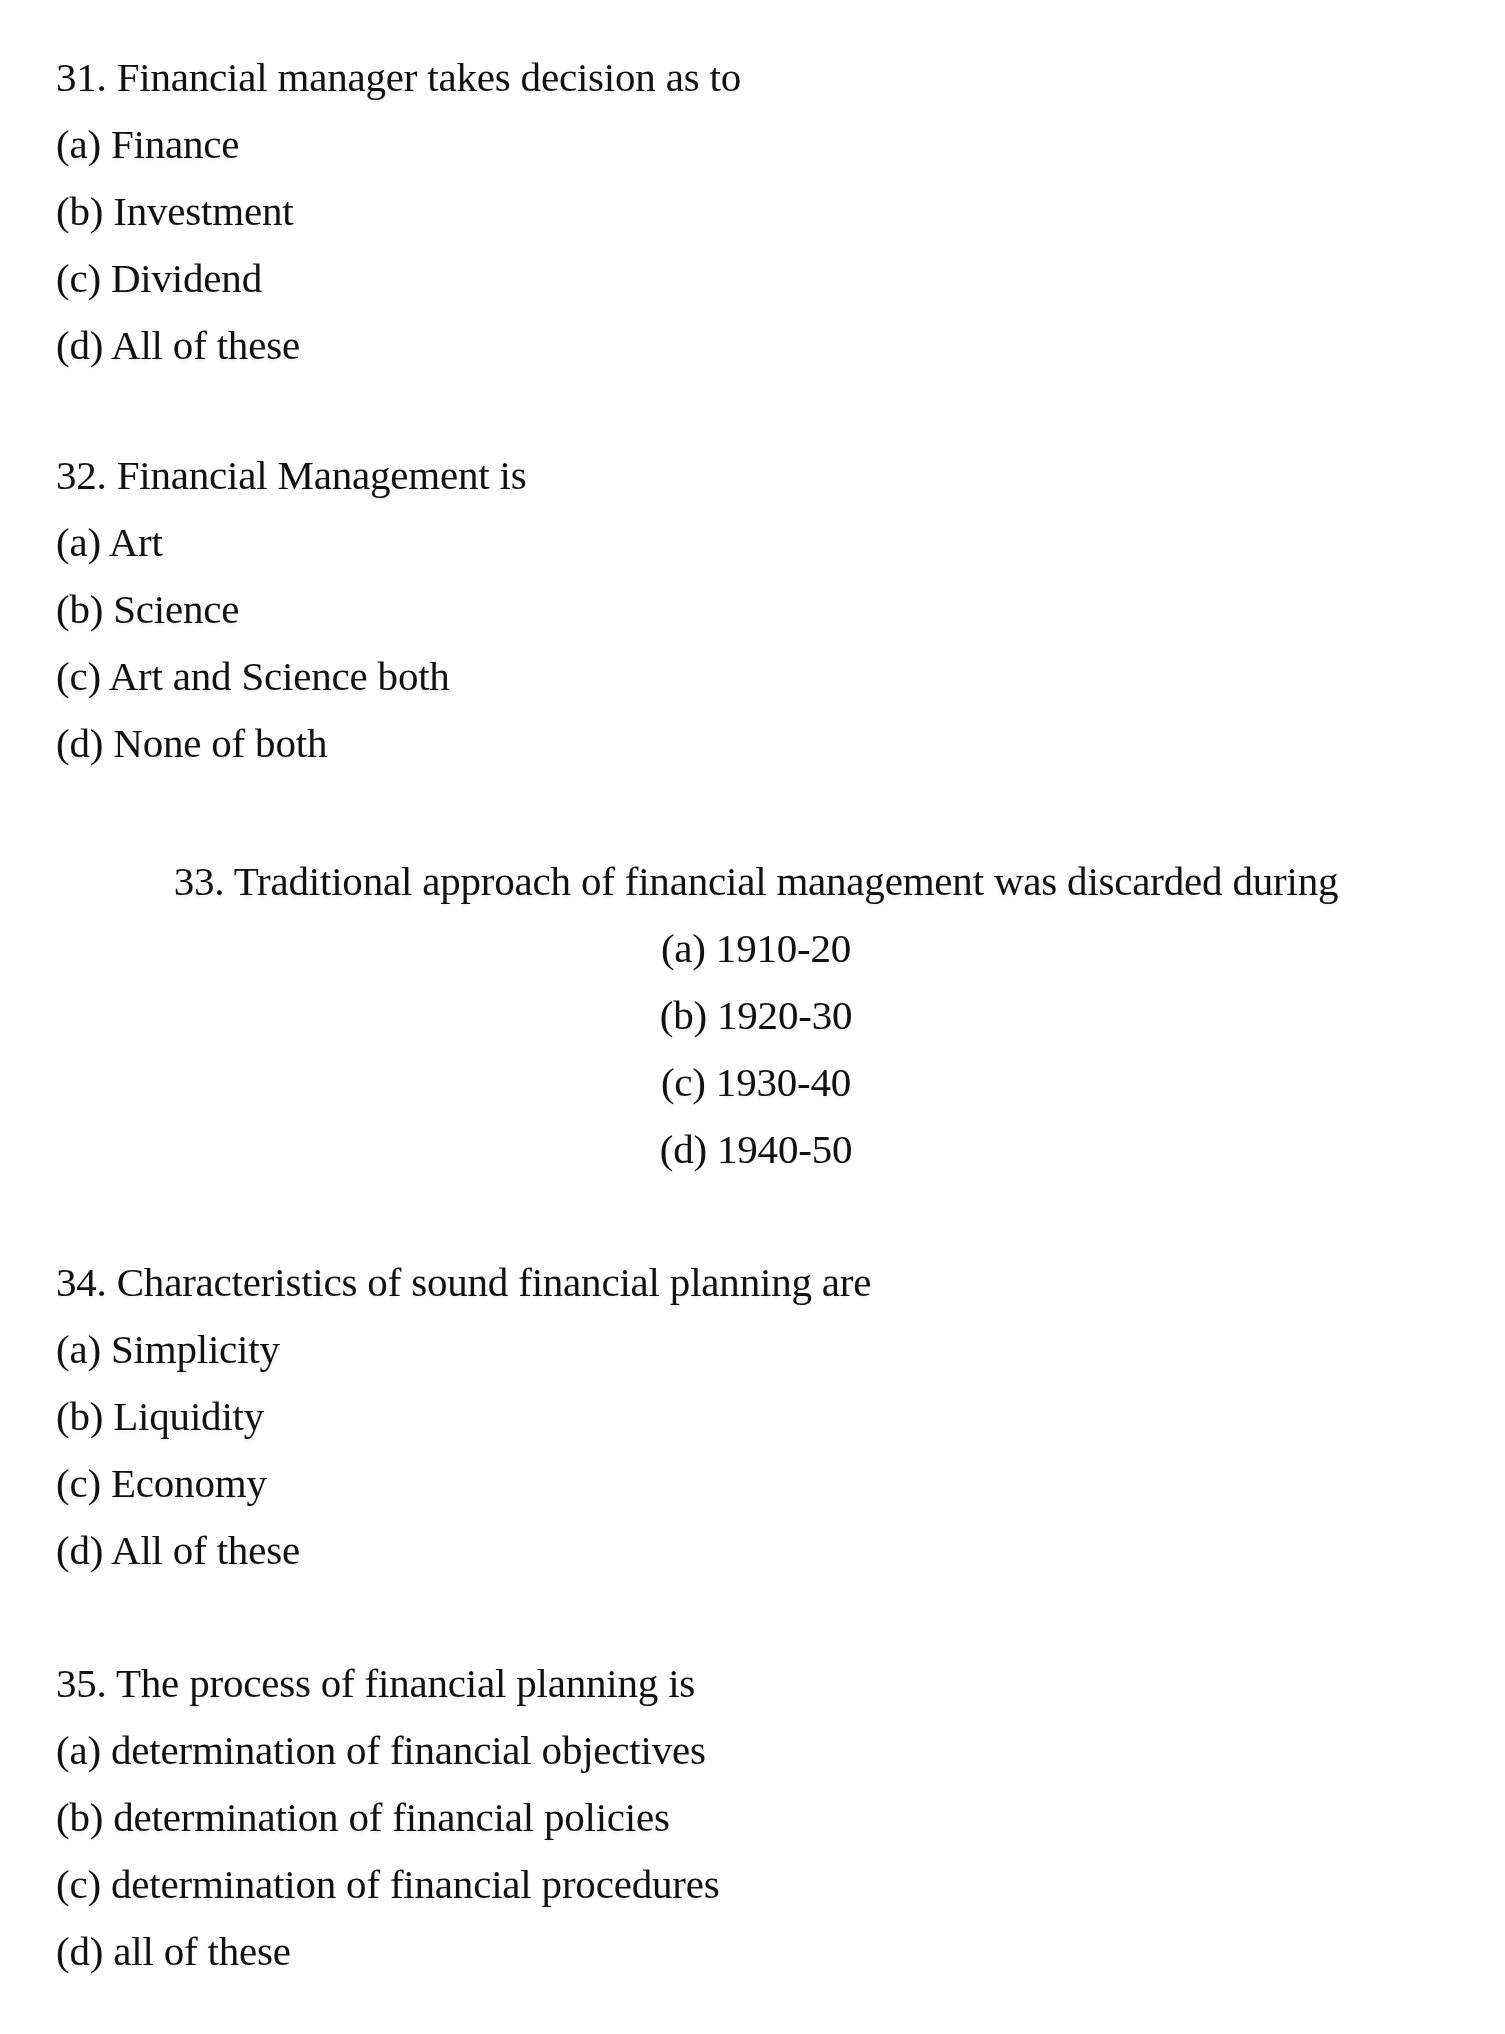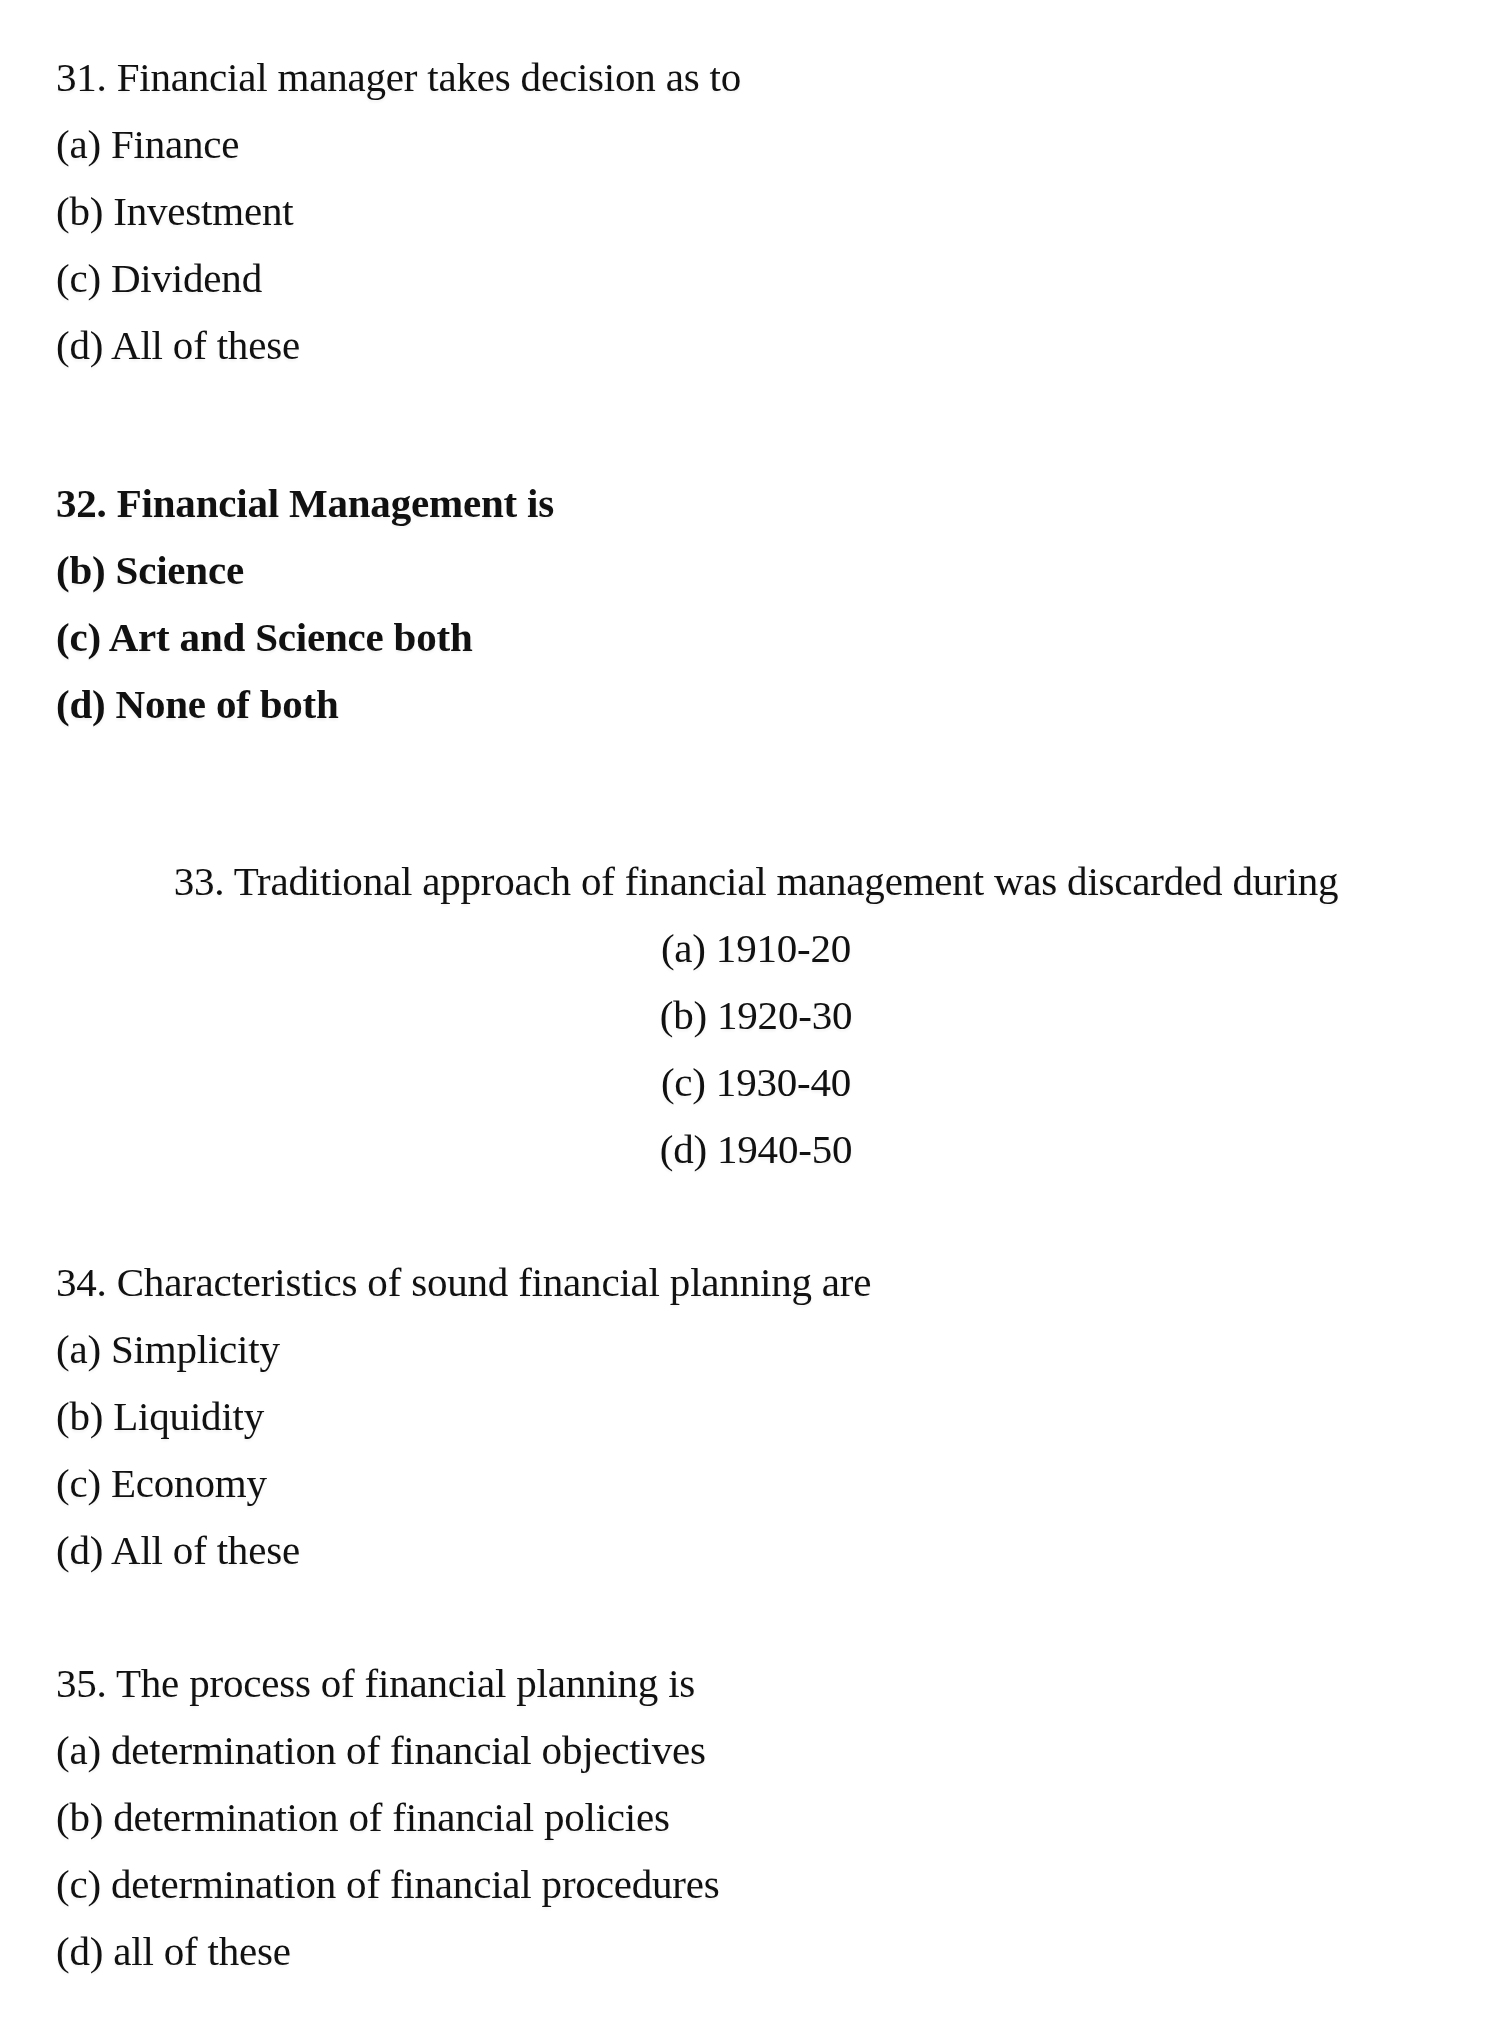--- a/index.html
+++ b/index.html
@@ -29,40 +29,41 @@
     }
     .line {
       font-size: 41px;
       line-height: 67px;
       height: 67px;
       white-space: nowrap;
       letter-spacing: -0.2px;
       text-shadow: 0 2px 3px rgba(0,0,0,0.06);
     }
     .q1 { top: 44px; }
-    .q2 { top: 470px; font-weight: bold; }
+    .q2 { top: 442px; }
     .q3 { top: 848px; text-align: center; }
     .q4 { top: 1249px; }
     .q5 { top: 1650px; }
   </style>
 </head>
 <body>
 
 <div class="page">
 
   <div class="question q1">
     <div class="line">31. Financial manager takes decision as to</div>
     <div class="line">(a) Finance</div>
     <div class="line">(b) Investment</div>
     <div class="line">(c) Dividend</div>
     <div class="line">(d) All of these</div>
   </div>
 
   <div class="question q2">
     <div class="line">32. Financial Management is</div>
+    <div class="line">(a) Art</div>
     <div class="line">(b) Science</div>
     <div class="line">(c) Art and Science both</div>
     <div class="line">(d) None of both</div>
   </div>
 
   <div class="question q3">
     <div class="line">33. Traditional approach of financial management was discarded during</div>
     <div class="line">(a) 1910-20</div>
     <div class="line">(b) 1920-30</div>
     <div class="line">(c) 1930-40</div>

